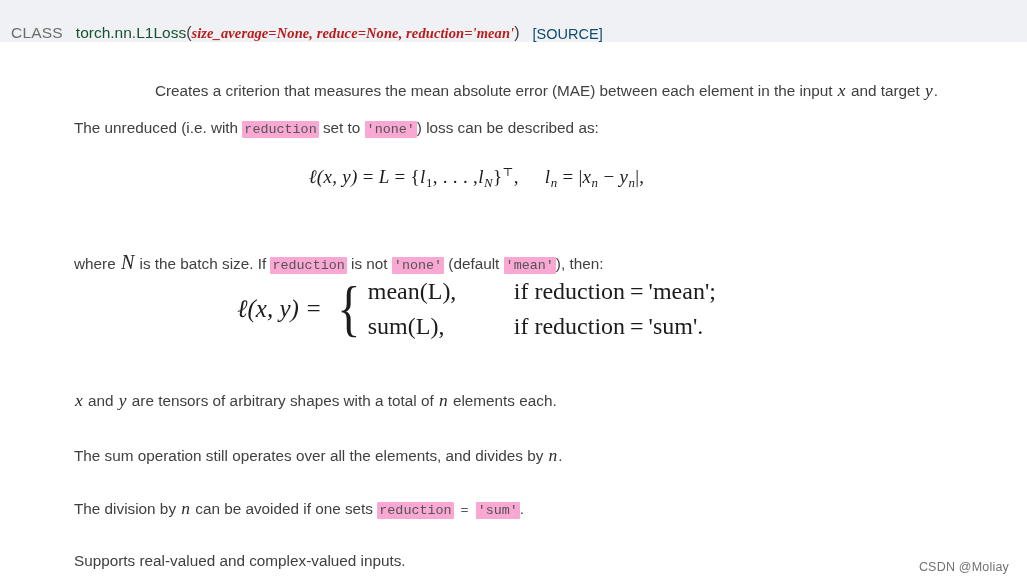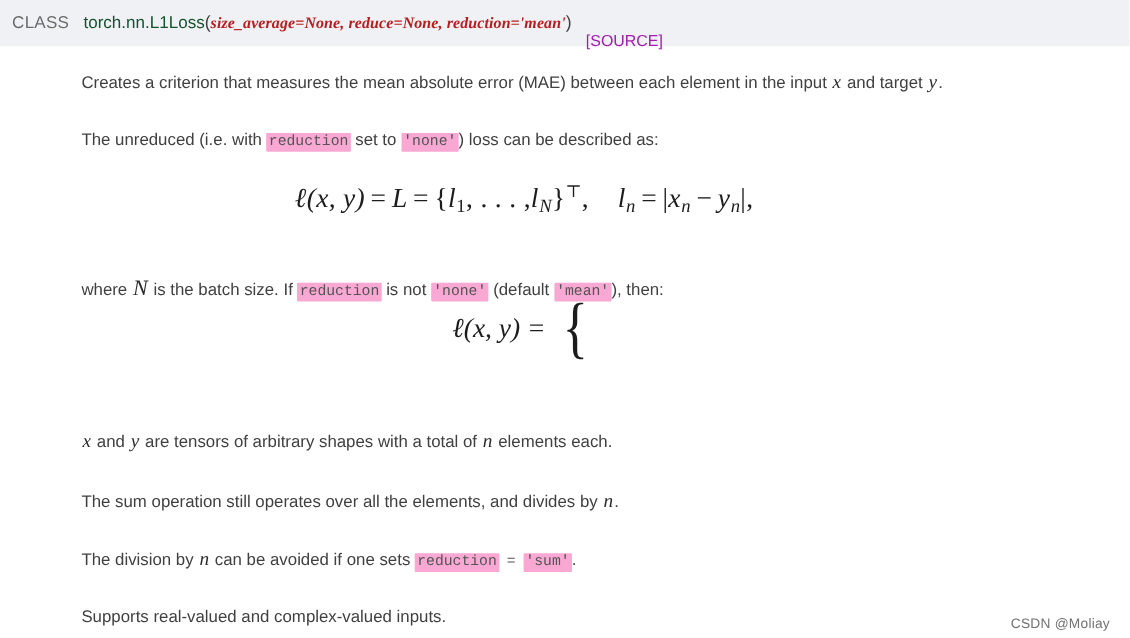--- a/index.html
+++ b/index.html
@@ -19,21 +19,21 @@
 
   
   .sig-band {
     position: absolute;
     left: 0;
     top: 0;
     width: 1027px;
     height: 42px;
     background: #f0f1f5;
     display: flex;
-    align-items: center;
+    align-items: flex-end;
     box-sizing: border-box;
     padding-left: 11px;
   }
   .sig-class-kw {
     font-size: 15.5px;
     color: #6c6c6c;
     letter-spacing: 0.2px;
     font-weight: 400;
     margin-right: 13px;
     white-space: nowrap;
@@ -53,42 +53,42 @@
     font-weight: bold;
     font-size: 14.5px;
     color: #b91c1c;
     white-space: nowrap;
     font-family: "Liberation Serif", serif;
     letter-spacing: 0.1px;
   }
   .sig-source {
     margin-left: 13px;
     font-size: 14.5px;
-    color: #a21caf;
+    color: #0c4a6e;
     text-decoration: none;
     white-space: nowrap;
     cursor: pointer;
     margin-top: 33px;
   }
 
   
   .body {
     position: absolute;
     left: 74px;
     top: 42px;
     width: 953px;
   }
   p.para {
     margin: 0;
     font-size: 15.3px;
     line-height: 1.45;
     color: #404040;
     font-family: "Liberation Sans", sans-serif;
   }
-  .p1 { position: absolute; left: 0;   top: 20px;  width: 945px; }
+  .p1 { position: absolute; left: 0;   top: 36px;  width: 945px; text-align: center; }
   .p2 { position: absolute; left: 0;   top: 75px;  width: 880px; }
   .p3 { position: absolute; left: 0;   top: 206px; width: 880px; }
   .p4 { position: absolute; left: 0;   top: 346px; width: 880px; }
   .p5 { position: absolute; left: 0;   top: 401px; width: 880px; }
   .p6 { position: absolute; left: 0;   top: 454px; width: 880px; }
   .p7 { position: absolute; left: 0;   top: 508px; width: 880px; }
 
   code.inline {
     font-family: "Liberation Mono", "DejaVu Sans Mono", monospace;
     font-size: 13.4px;
@@ -119,21 +119,21 @@
     width: 953px;
     text-align: center;
     font-family: "Liberation Serif", "DejaVu Serif", serif;
     color: #1c1c1c;
   }
   .eq1 { left: -74px; top: 123px; }
   .eq2 { left: -74px; top: 232px; }
 
   .eqline {
     display: inline-block;
-    font-size: 25px;
+    font-size: 19px;
     font-style: italic;
     white-space: nowrap;
     letter-spacing: 0.3px;
   }
   .eqline .up { font-style: normal; }
   .sub {
     font-size: 0.68em;
     vertical-align: -0.28em;
     font-style: italic;
     padding-left: 0.3px;
@@ -227,18 +227,23 @@
   <p class="para p7">Supports real-valued and complex-valued inputs.</p>
 
   <div class="eq eq1">
     <span class="eqline"><span>ℓ(x, y)</span><span class="thin"></span><span class="up">=</span><span class="thin"></span><span>L</span><span class="thin"></span><span class="up">=</span><span class="thin"></span><span class="up">{</span><span>l</span><span class="sub up">1</span><span class="up">, . . . ,</span><span>l</span><span class="sub">N</span><span class="up">}</span><span class="sup">⊤</span><span class="up">,</span><span class="gap"></span><span>l</span><span class="sub">n</span><span class="thin"></span><span class="up">=</span><span class="thin"></span><span class="up">|</span><span>x</span><span class="sub">n</span><span class="thin"></span><span class="up">−</span><span class="thin"></span><span>y</span><span class="sub">n</span><span class="up">|</span><span class="up">,</span></span>
   </div>
 
   <div class="eq eq2">
     <span class="cases-wrap">
       <span class="cases-lhs">ℓ(x, y)  =</span>
       <span class="brace">{</span>
+      <span class="cases-rows">
+        <span class="cases-row"><span class="cases-col1">mean(L),</span><span>if reduction</span><span class="thin"></span><span>=</span><span class="thin"></span><span>'mean';</span></span>
+        <br>
+        <span class="cases-row"><span class="cases-col1">sum(L),</span><span>if reduction</span><span class="thin"></span><span>=</span><span class="thin"></span><span>'sum'.</span></span>
+      </span>
     </span>
   </div>
 
 </div>
 
 <div class="watermark">CSDN @Moliay</div>
 
 </body></html>

